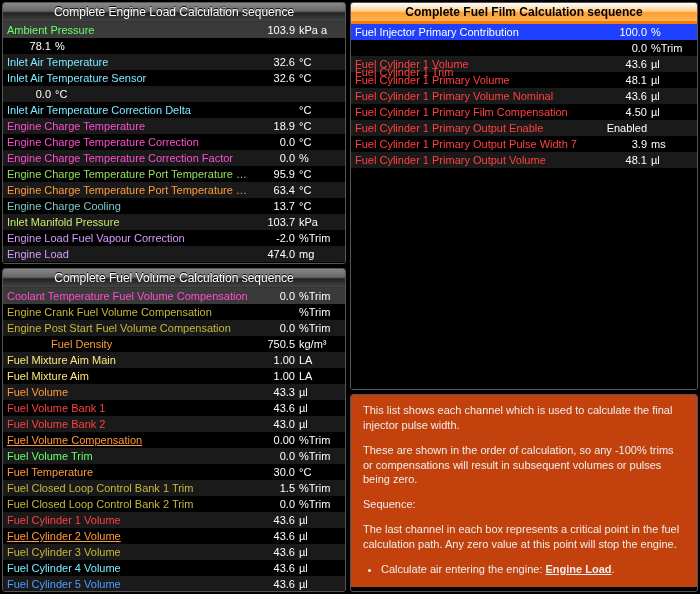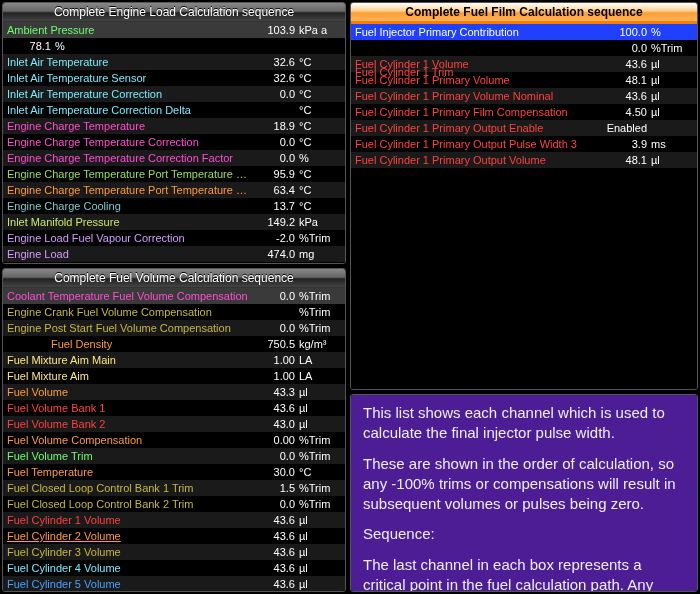--- a/index.html
+++ b/index.html
@@ -21,21 +21,21 @@
   }
   .panel-body { flex: 1; overflow: auto; background: #000; }
   .row { display: flex; align-items: center; height: 16px; padding: 0 4px; }
   .row:nth-child(odd) { background: #1a1a1a; }
   .row:nth-child(even) { background: #000; }
   .row.hl { background: #3a3a3a !important; }
   .row.sel { background: #2040ff !important; }
   .label { flex: 1; white-space: nowrap; overflow: hidden; text-overflow: ellipsis; }
   .val { width: 46px; text-align: right; color: #fff; padding-right: 2px; }
   .unit { width: 44px; text-align: left; color: #fff; padding-left: 2px; }
-  .notes-body { padding: 8px 12px; color: #eee; font-size: 15px; line-height: 1.35; overflow: auto; background:#4c1d95;}
+  .notes-body { padding: 8px 12px; color: #eee; font-size: 11px; line-height: 1.35; overflow: auto; background:#c2410c;}
   .notes-body p { margin-bottom: 10px; }
   .notes-body ul { margin-left: 18px; }
   .notes-body li { margin-bottom: 2px; }
   .strong { font-weight: bold; text-decoration: underline; }
   
   ::-webkit-scrollbar { width: 12px; background: #2b2b2b; }
   ::-webkit-scrollbar-thumb { background: #666; border: 1px solid #333; }
 </style>
 </head>
 <body>
@@ -59,21 +59,20 @@
             <span class="label" style="color: rgb(123, 233, 255);">Inlet Air Temperature</span>
             <span class="val">32.6</span>
             <span class="unit">°C</span>
           </div>
           <div class="row">
             <span class="label" style="color: rgb(123, 233, 255);">Inlet Air Temperature Sensor</span>
             <span class="val">32.6</span>
             <span class="unit">°C</span>
           </div>
           <div class="row">
-            <span class="label" style="color: rgb(123, 233, 255);">Inlet Air Temperature Correction</span>
             <span class="val">0.0</span>
             <span class="unit">°C</span>
           </div>
           <div class="row">
             <span class="label" style="color: rgb(123, 233, 255);">Inlet Air Temperature Correction Delta</span>
             <span class="val"></span>
             <span class="unit">°C</span>
           </div>
           <div class="row">
             <span class="label" style="color: rgb(255, 77, 210);">Engine Charge Temperature</span>
@@ -100,21 +99,21 @@
             <span class="val">63.4</span>
             <span class="unit">°C</span>
           </div>
           <div class="row">
             <span class="label" style="color: rgb(128, 201, 201);">Engine Charge Cooling</span>
             <span class="val">13.7</span>
             <span class="unit">°C</span>
           </div>
           <div class="row">
             <span class="label" style="color: rgb(199, 232, 110);">Inlet Manifold Pressure</span>
-            <span class="val">149.2</span>
+            <span class="val">103.7</span>
             <span class="unit">kPa</span>
           </div>
           <div class="row">
             <span class="label" style="color: rgb(213, 156, 255);">Engine Load Fuel Vapour Correction</span>
             <span class="val">-2.0</span>
             <span class="unit">%Trim</span>
           </div>
           <div class="row">
             <span class="label" style="color: rgb(213, 156, 255);">Engine Load</span>
             <span class="val">474.0</span>
@@ -165,21 +164,21 @@
             <span class="label" style="color: rgb(255, 64, 64);">Fuel Volume Bank 1</span>
             <span class="val">43.6</span>
             <span class="unit">µl</span>
           </div>
           <div class="row">
             <span class="label" style="color: rgb(255, 64, 64);">Fuel Volume Bank 2</span>
             <span class="val">43.0</span>
             <span class="unit">µl</span>
           </div>
           <div class="row">
-            <span class="label" style="color: rgb(255, 154, 60);">Fuel Volume Compensation</span>
+            <span class="label" style="color: rgb(255, 154, 60); text-decoration: underline;">Fuel Volume Compensation</span>
             <span class="val">0.00</span>
             <span class="unit">%Trim</span>
           </div>
           <div class="row">
             <span class="label" style="color: rgb(107, 255, 107);">Fuel Volume Trim</span>
             <span class="val">0.0</span>
             <span class="unit">%Trim</span>
           </div>
           <div class="row">
             <span class="label" style="color: rgb(255, 154, 60);">Fuel Temperature</span>
@@ -259,21 +258,21 @@
             <span class="label" style="color: rgb(255, 64, 64);">Fuel Cylinder 1 Primary Film Compensation</span>
             <span class="val">4.50</span>
             <span class="unit">µl</span>
           </div>
           <div class="row">
             <span class="label" style="color: rgb(255, 64, 64);">Fuel Cylinder 1 Primary Output Enable</span>
             <span class="val" style="width: 60px;">Enabled</span>
             <span class="unit"></span>
           </div>
           <div class="row">
-            <span class="label" style="color: rgb(255, 64, 64);">Fuel Cylinder 1 Primary Output Pulse Width 3</span>
+            <span class="label" style="color: rgb(255, 64, 64);">Fuel Cylinder 1 Primary Output Pulse Width 7</span>
             <span class="val">3.9</span>
             <span class="unit">ms</span>
           </div>
           <div class="row">
             <span class="label" style="color: rgb(255, 64, 64);">Fuel Cylinder 1 Primary Output Volume</span>
             <span class="val">48.1</span>
             <span class="unit">µl</span>
           </div>
         </div>
     </div>

